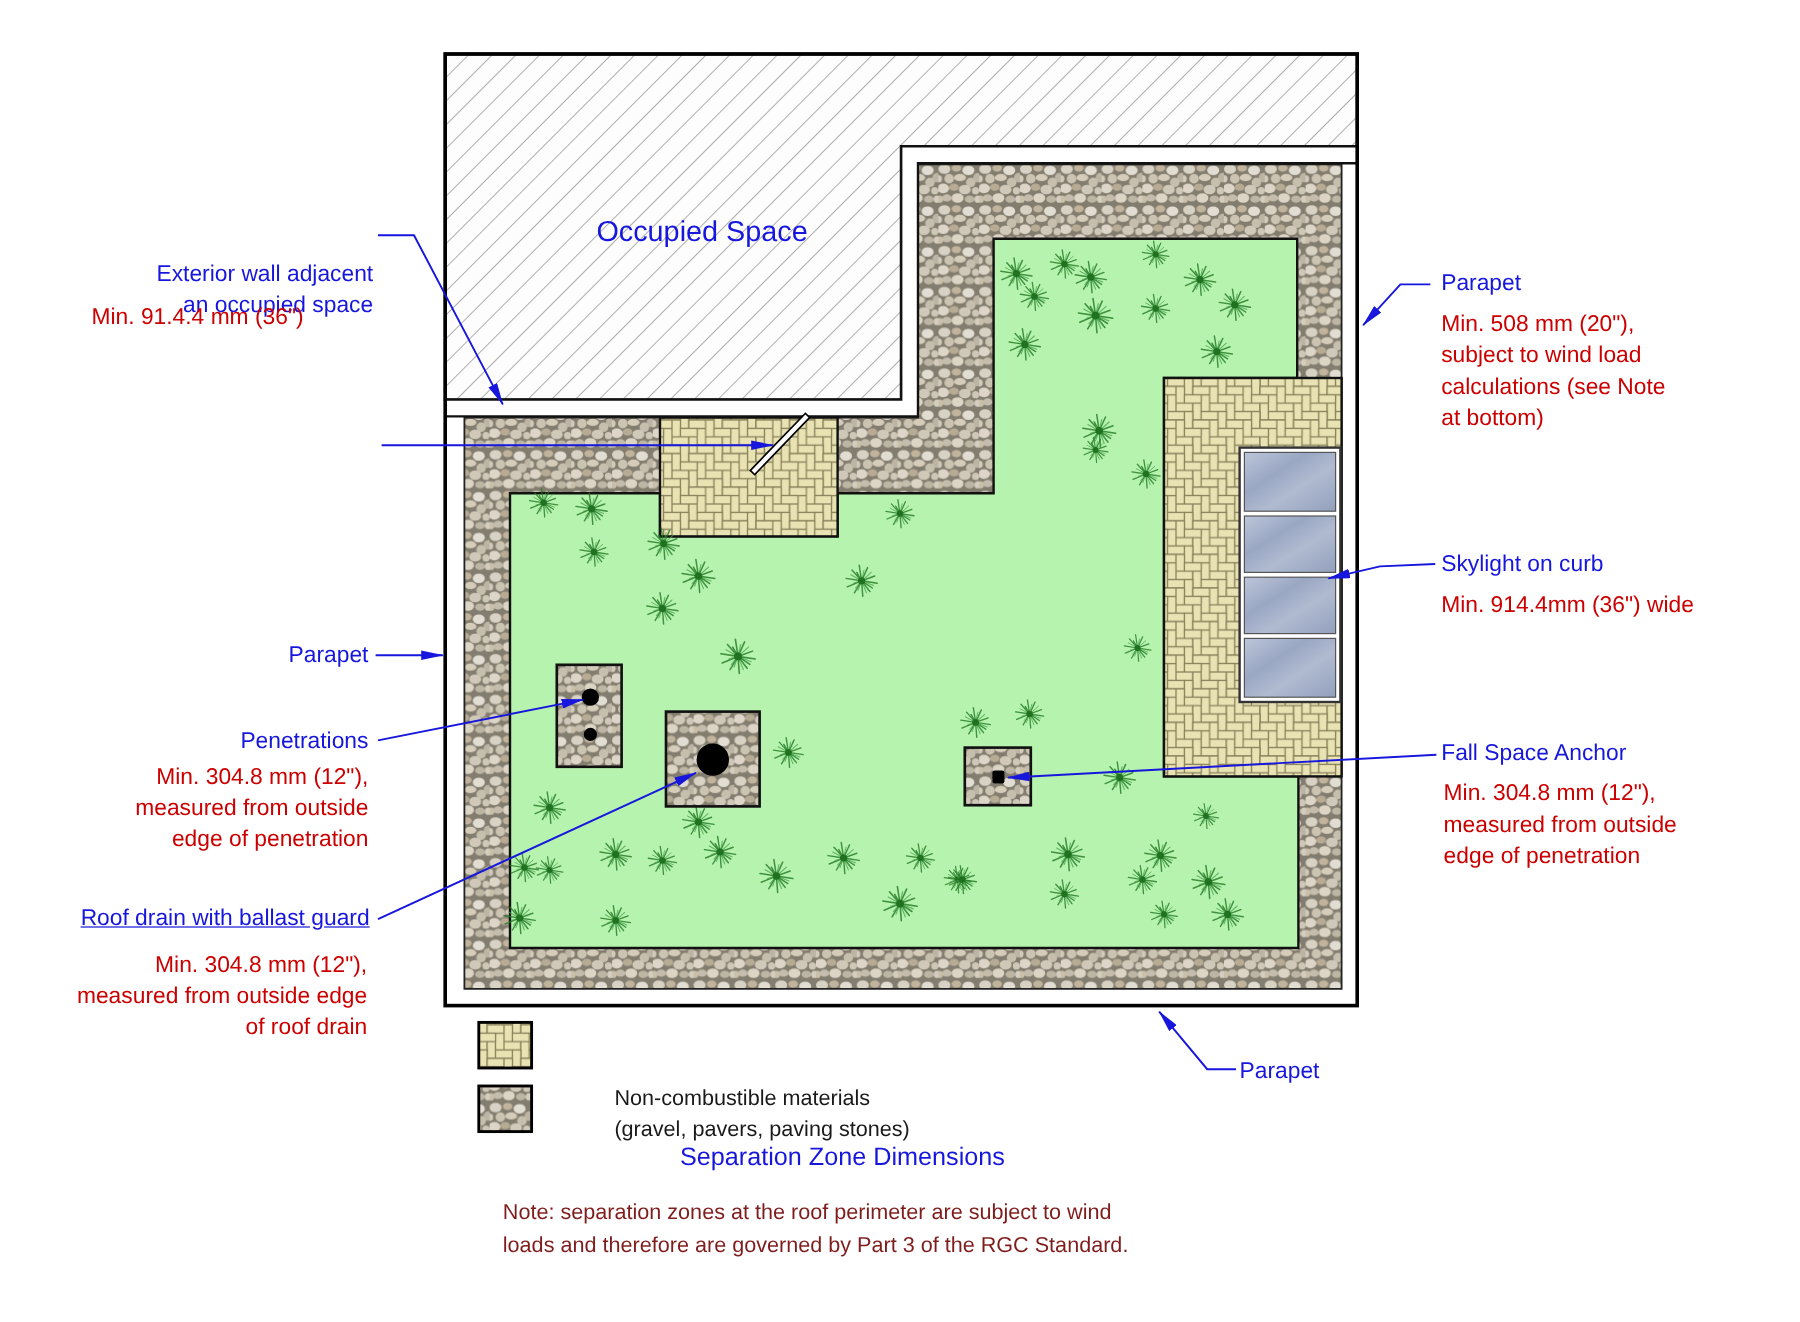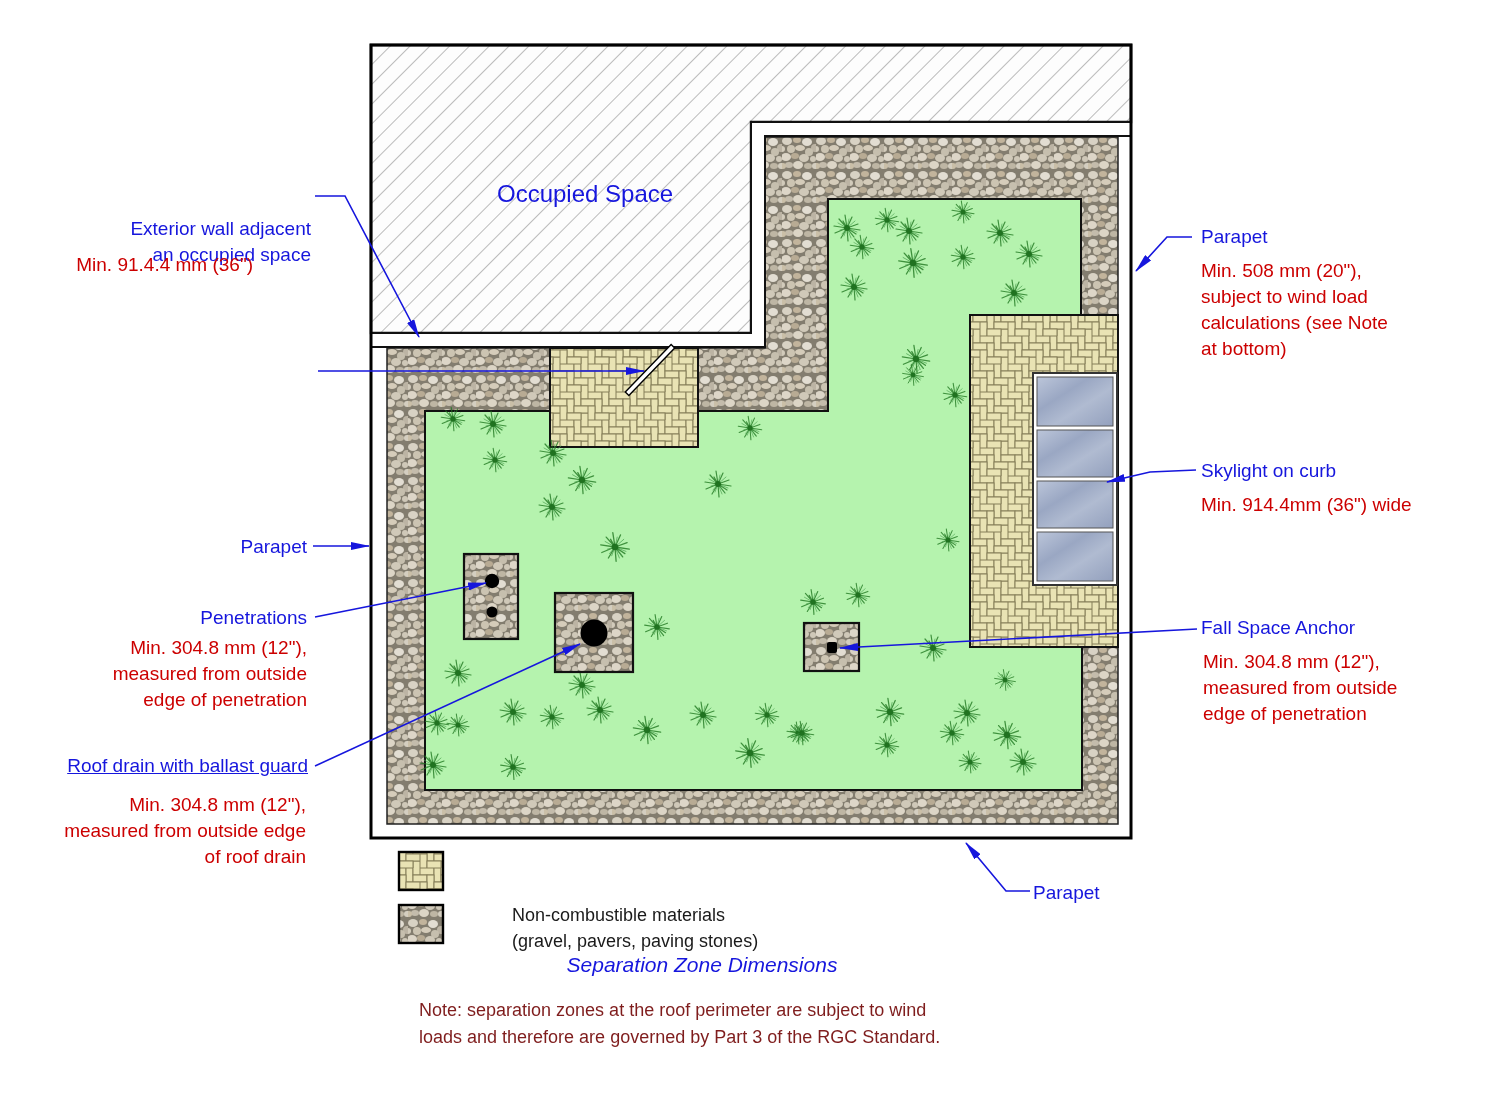--- a/index.html
+++ b/index.html
@@ -8,21 +8,21 @@
     font-family:"Liberation Sans","DejaVu Sans",sans-serif;
   }
   #plan{position:absolute;left:0;top:0;}
   .ann{position:absolute;white-space:pre-line;line-height:26px;font-size:19px;}
   .blue{color:#1616dd;}
   .red{color:#cc0000;}
   .r{text-align:right;}
   .l{text-align:left;}
   .black{color:#1a1a1a;}
   .gray{color:#7f1d1d;}
-  .title{font-size:21px;text-align:center;font-style:italic;}
+  .title{font-size:21px;text-align:center;}
   .occ{font-size:24px;}
 </style>
 </head>
 <body>
 
 <div id="canvas">
 
   <svg id="plan" width="1500" height="1102" viewBox="0 0 1500 1102" xmlns="http://www.w3.org/2000/svg" xmlns:xlink="http://www.w3.org/1999/xlink">
     <defs>
       <pattern id="hatch" width="14" height="14" patternUnits="userSpaceOnUse" patternTransform="rotate(45)">

